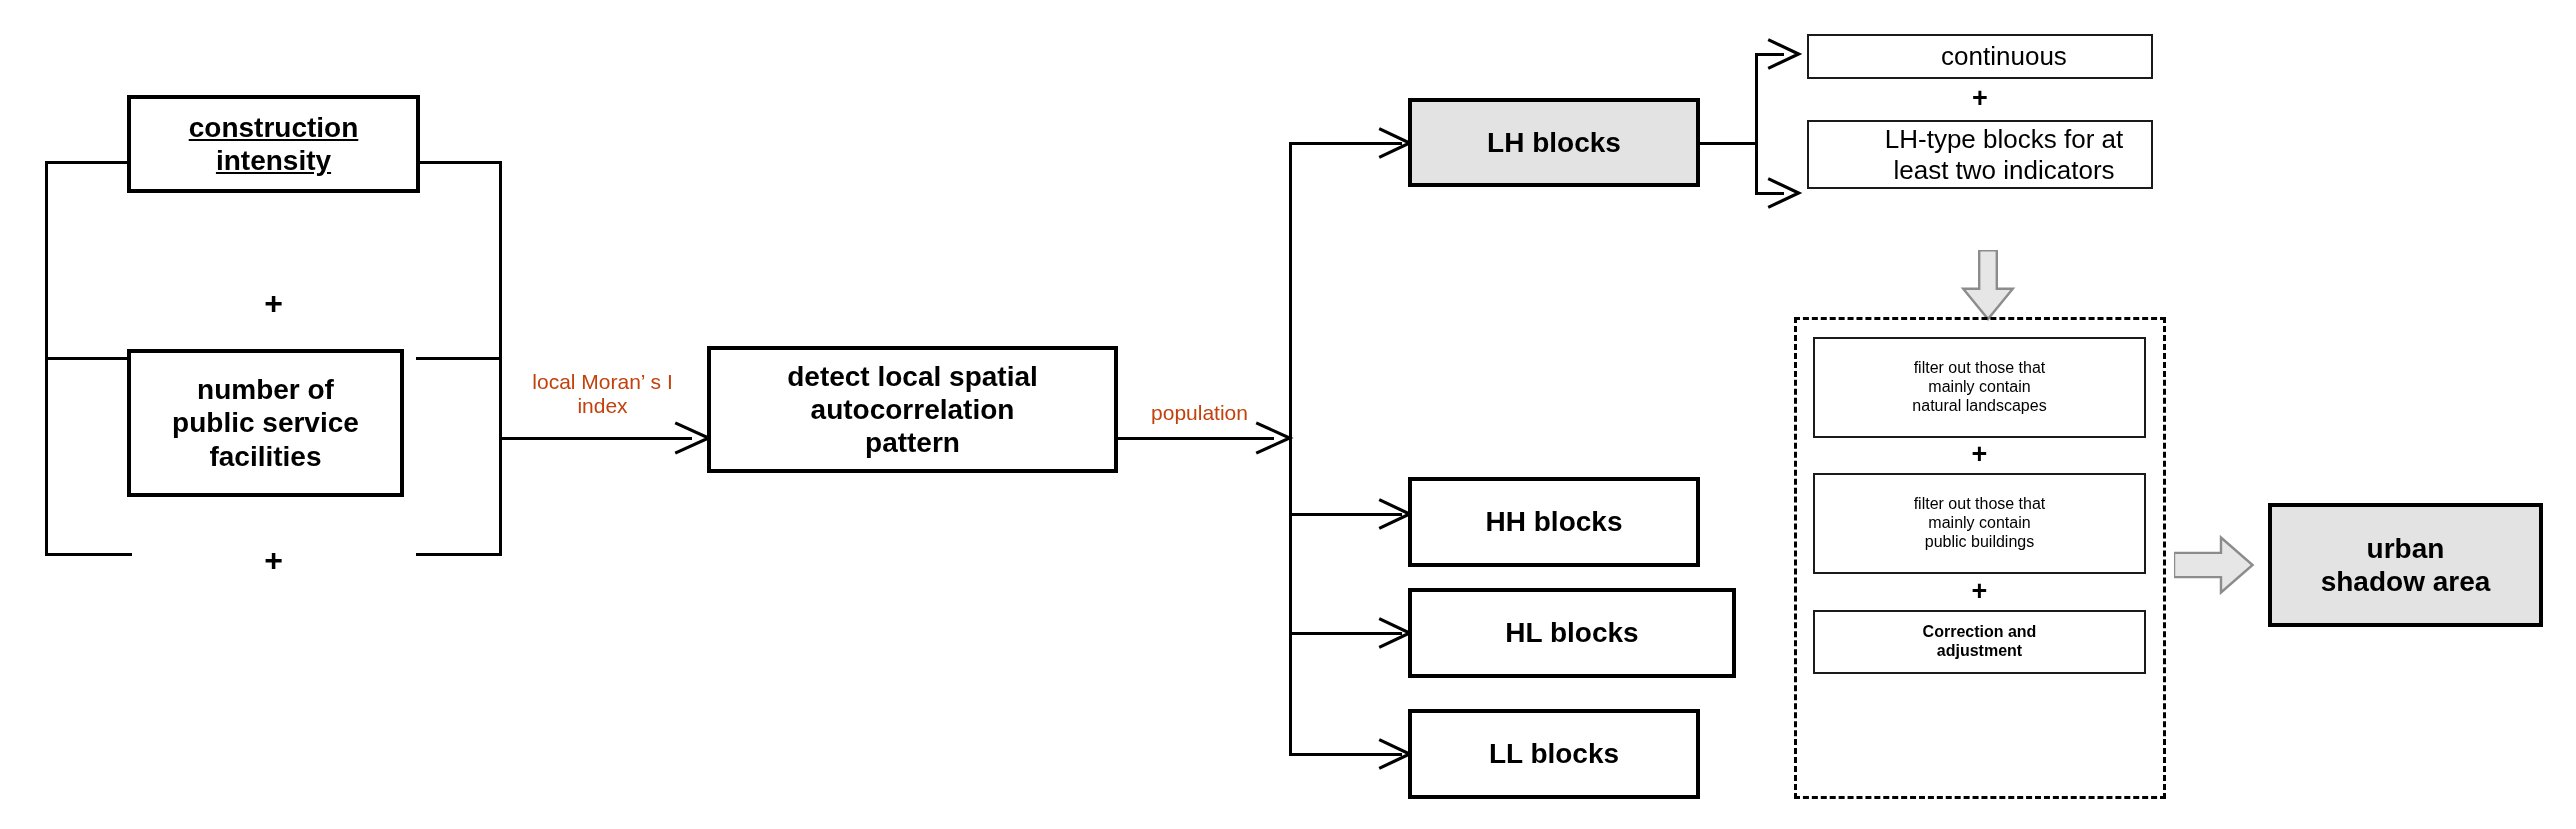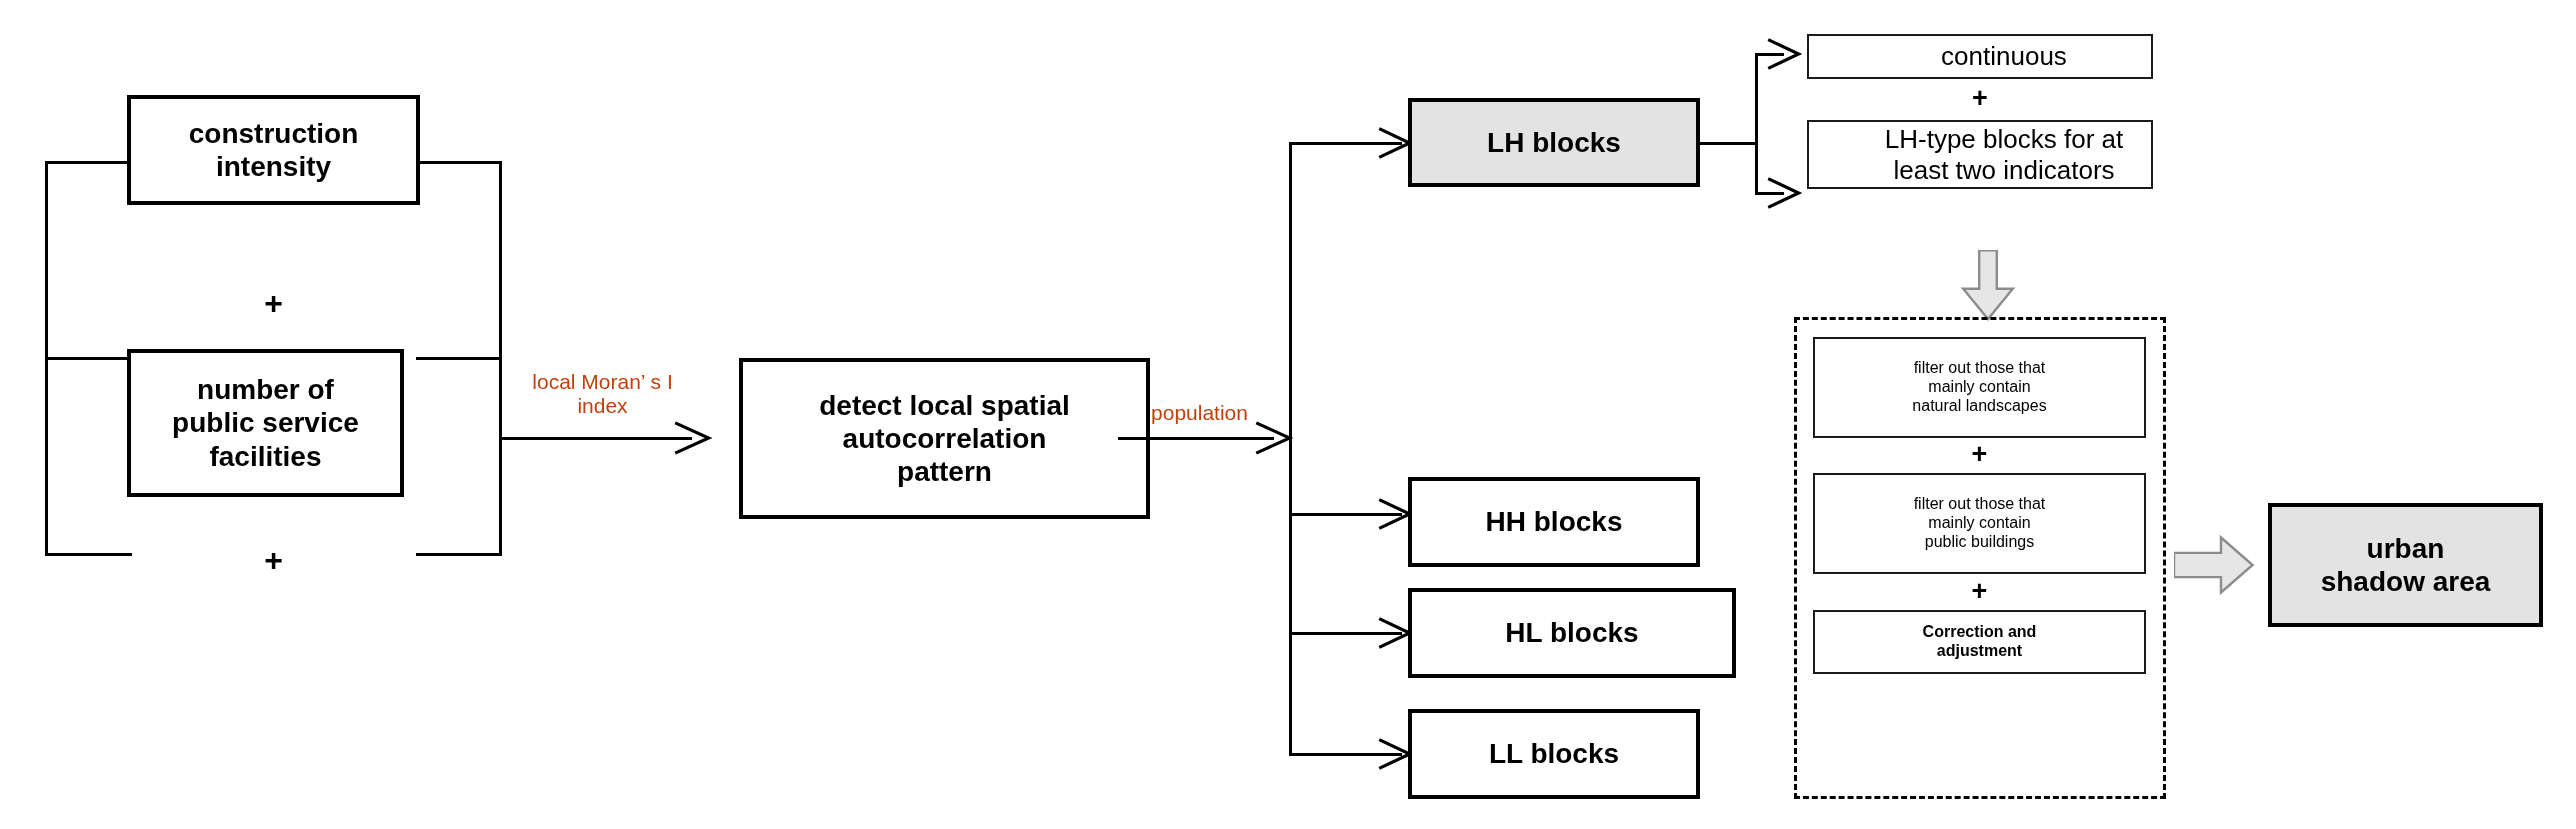--- a/index.html
+++ b/index.html
@@ -116,42 +116,42 @@
   <div class="vline thick" style="left:45px; top:161px; height:395px;"></div>
   <div class="hline thick" style="left:45px; top:161px; width:87px;"></div>
   <div class="hline thick" style="left:45px; top:357px; width:87px;"></div>
   <div class="hline thick" style="left:45px; top:553px; width:87px;"></div>
 
   <div class="vline thick" style="left:499px; top:161px; height:395px;"></div>
   <div class="hline thick" style="left:416px; top:161px; width:86px;"></div>
   <div class="hline thick" style="left:416px; top:357px; width:86px;"></div>
   <div class="hline thick" style="left:416px; top:553px; width:86px;"></div>
 
-  <div class="node bold-box fs-big" style="left:127px; top:95px; width:293px; height:110px;">construction
+  <div class="node bold-box fs-big" style="left:127px; top:95px; width:293px; height:98px;text-decoration:underline;">construction
 intensity</div>
 
   <div class="plus" style="left:127px; top:287px; width:293px;">+</div>
 
   <div class="node bold-box fs-big" style="left:127px; top:349px; width:277px; height:148px;">number of
 public service
 facilities</div>
 
   <div class="plus" style="left:127px; top:544px; width:293px;">+</div>
 
 
   <div class="hline thick" style="left:499px; top:437px; width:193px;"></div>
   <div class="arrowhead" style="left:675px; top:438px;">
     <svg width="37" height="35" viewBox="0 0 46 44">
       <path d="M0,3 L42,22 L0,41" fill="none" stroke="#000000" stroke-width="4" transform="translate(0,-22)"></path>
     </svg>
   </div>
   <div class="edge-label" style="left:502px; top:370px; width:201px;">local Moran’  s I
 index</div>
 
-  <div class="node bold-box fs-big" style="left:707px; top:358px; width:411px; height:161px;margin-left:32px;">detect local spatial
+  <div class="node bold-box fs-big" style="left:707px; top:346px; width:411px; height:127px;">detect local spatial
 autocorrelation
 pattern</div>
 
   <div class="hline thick" style="left:1118px; top:437px; width:156px;"></div>
   <div class="arrowhead" style="left:1256px; top:438px;">
     <svg width="37" height="35" viewBox="0 0 46 44">
       <path d="M0,3 L42,22 L0,41" fill="none" stroke="#000000" stroke-width="4" transform="translate(0,-22)"></path>
     </svg>
   </div>
   <div class="edge-label" style="left:1127px; top:401px; width:145px;">population</div>

